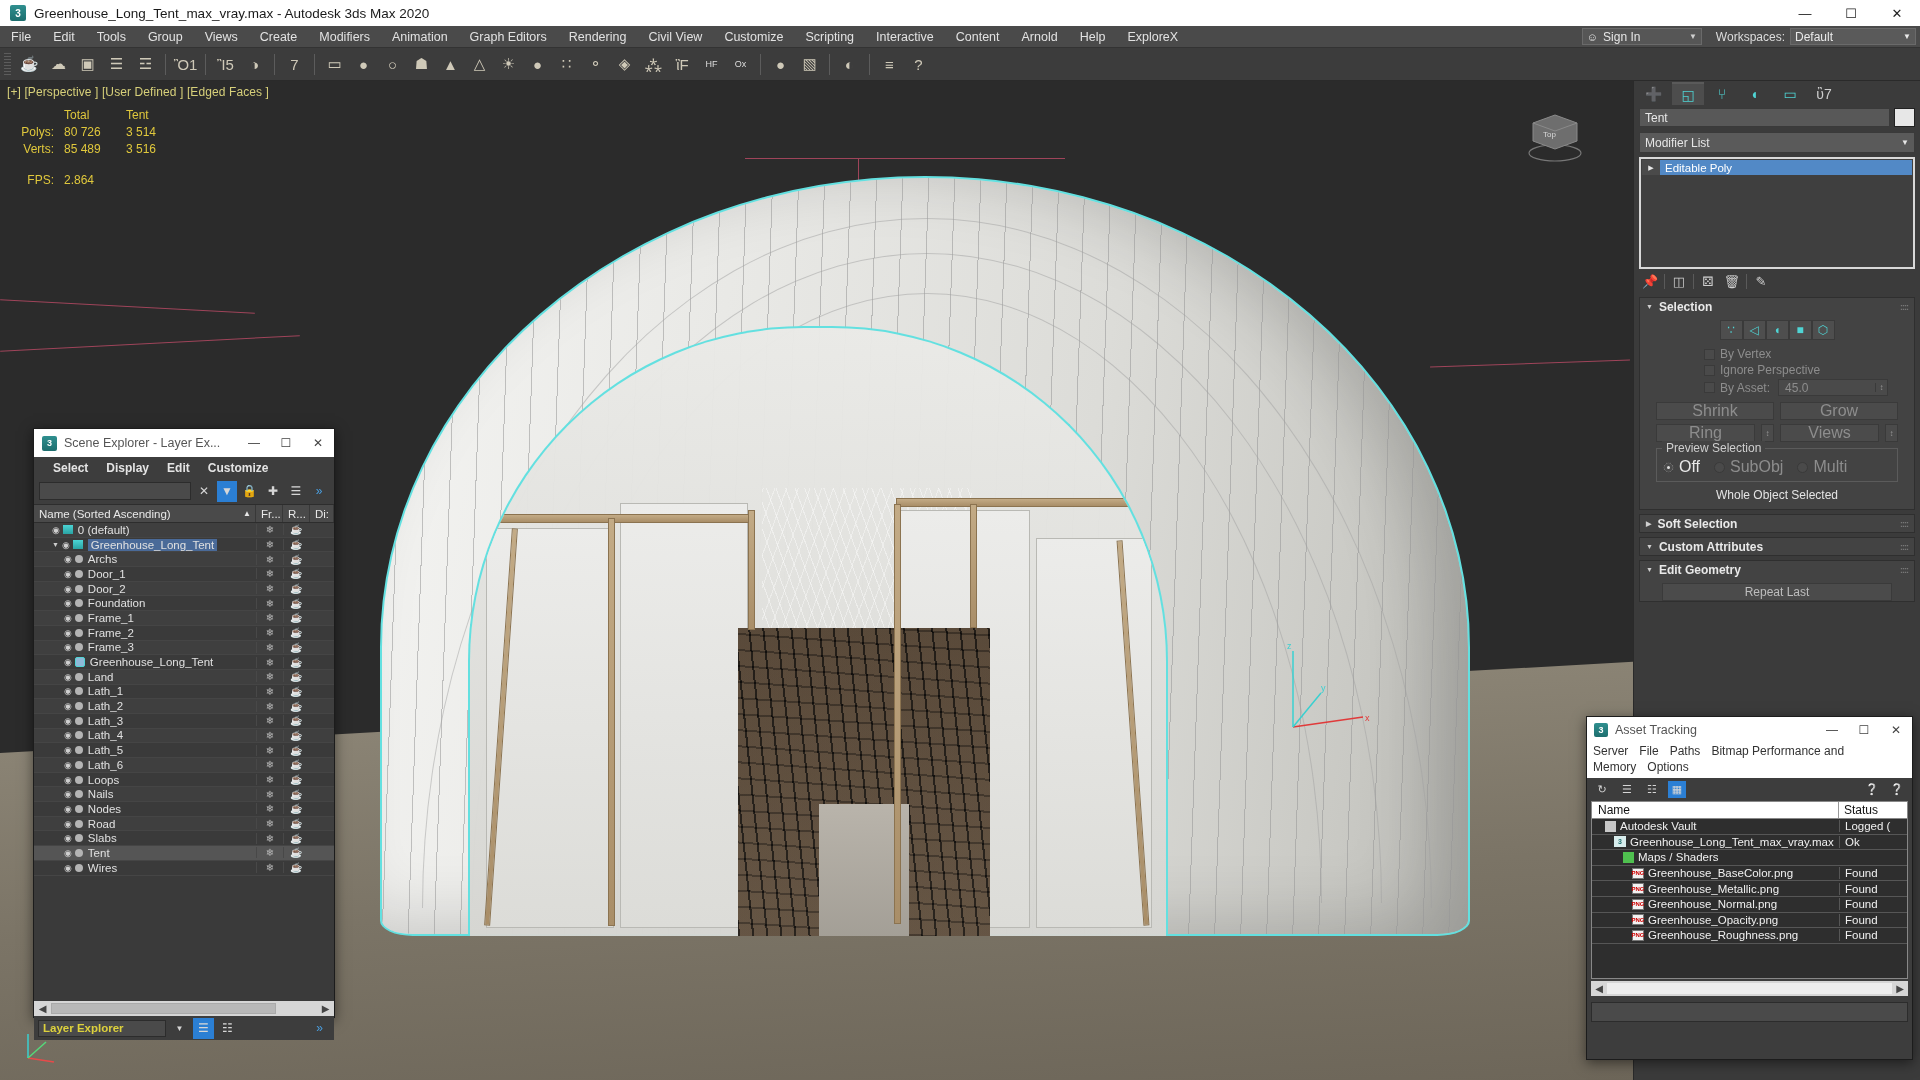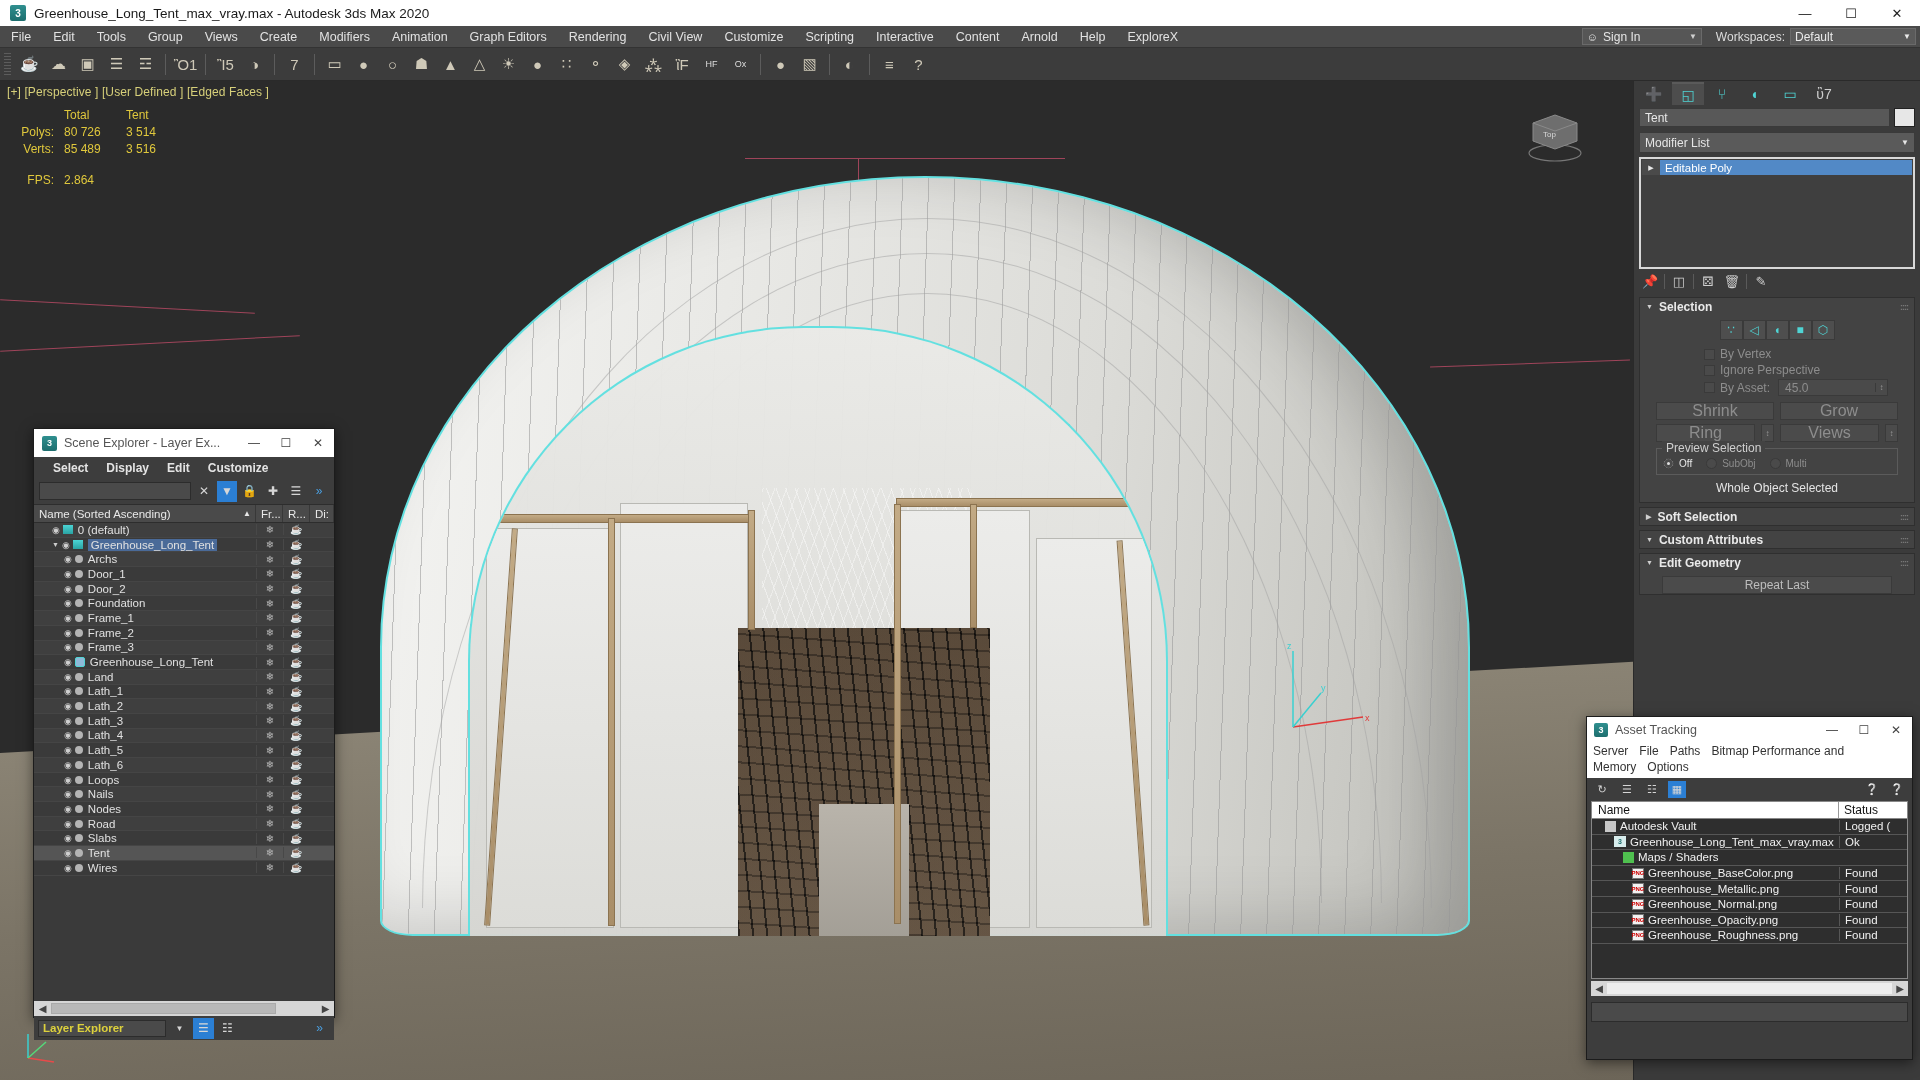--- a/index.html
+++ b/index.html
@@ -145,21 +145,21 @@
   .chk .box{width:11px;height:11px;background:#4a4a4a;border:1px solid #3a3a3a;margin-right:5px;}
   .spin{display:flex;align-items:center;height:17px;background:#4a4a4a;border:1px solid #3a3a3a;
     color:#8d8d8d;font-size:12px;padding-left:6px;width:110px;margin-left:8px;}
   .spin .ar{margin-left:auto;width:12px;text-align:center;font-size:8px;color:#9a9a9a;border-left:1px solid #3a3a3a;}
   .btn2{display:flex;gap:6px;margin:4px 10px;}
   .gbtn{flex:1;height:18px;background:#4b4b4b;border:1px solid #3a3a3a;color:#8d8d8d;
     font-size:16px;display:flex;align-items:center;justify-content:center;}
   .prev-grp{margin:6px 10px 2px;border:1px solid #5b5b5b;padding:3px 6px 5px;position:relative;}
   .prev-grp .cap{position:absolute;top:-8px;left:5px;background:#434343;padding:0 4px;font-size:12px;color:#cfcfcf;}
   .radios{display:flex;gap:14px;align-items:center;margin-top:6px;}
-  .rad{display:flex;align-items:center;font-size:10px;color:#8d8d8d;}
+  .rad{display:flex;align-items:center;font-size:16px;color:#8d8d8d;}
   .rad .c{width:11px;height:11px;border-radius:50%;background:#4a4a4a;border:1px solid #3a3a3a;margin-right:5px;}
   .rad.on{color:#e8e8e8;}
   .rad.on .c{background:#e0e0e0;box-shadow:inset 0 0 0 3px #4a4a4a;}
   .whole{text-align:center;font-size:12px;color:#e4e4e4;margin-top:6px;}
   .ca-row{display:flex;align-items:center;justify-content:flex-end;gap:6px;padding:6px 8px 4px;}
   .ca-row .lbl{font-size:12px;color:#cfcfcf;}
   .ca-row .val{width:68px;height:21px;background:#3f3f3f;border:2px solid #cfcfcf;color:#e8e8e8;
     font-size:12px;display:flex;align-items:center;padding-left:6px;}
   .rep{margin:5px 22px 0;height:18px;background:#4b4b4b;border:1px solid #3a3a3a;color:#bdbdbd;
     font-size:12px;display:flex;align-items:center;justify-content:center;}

